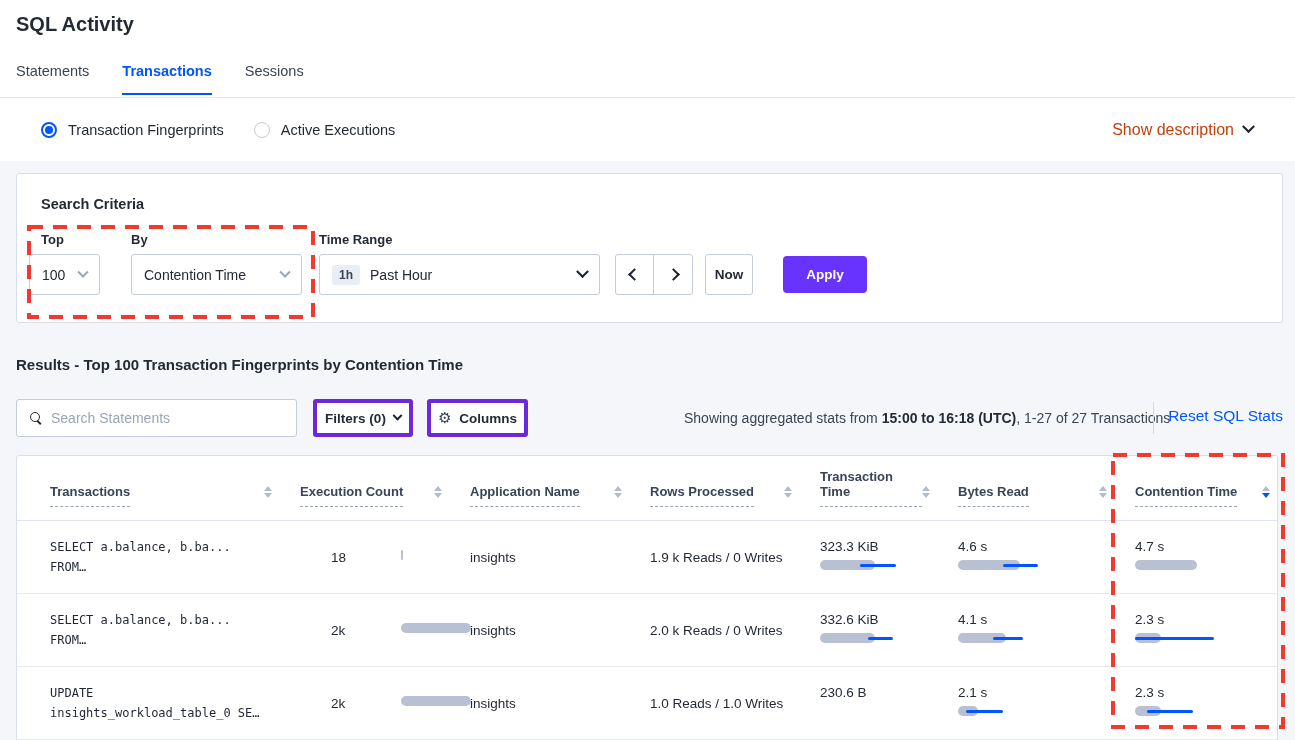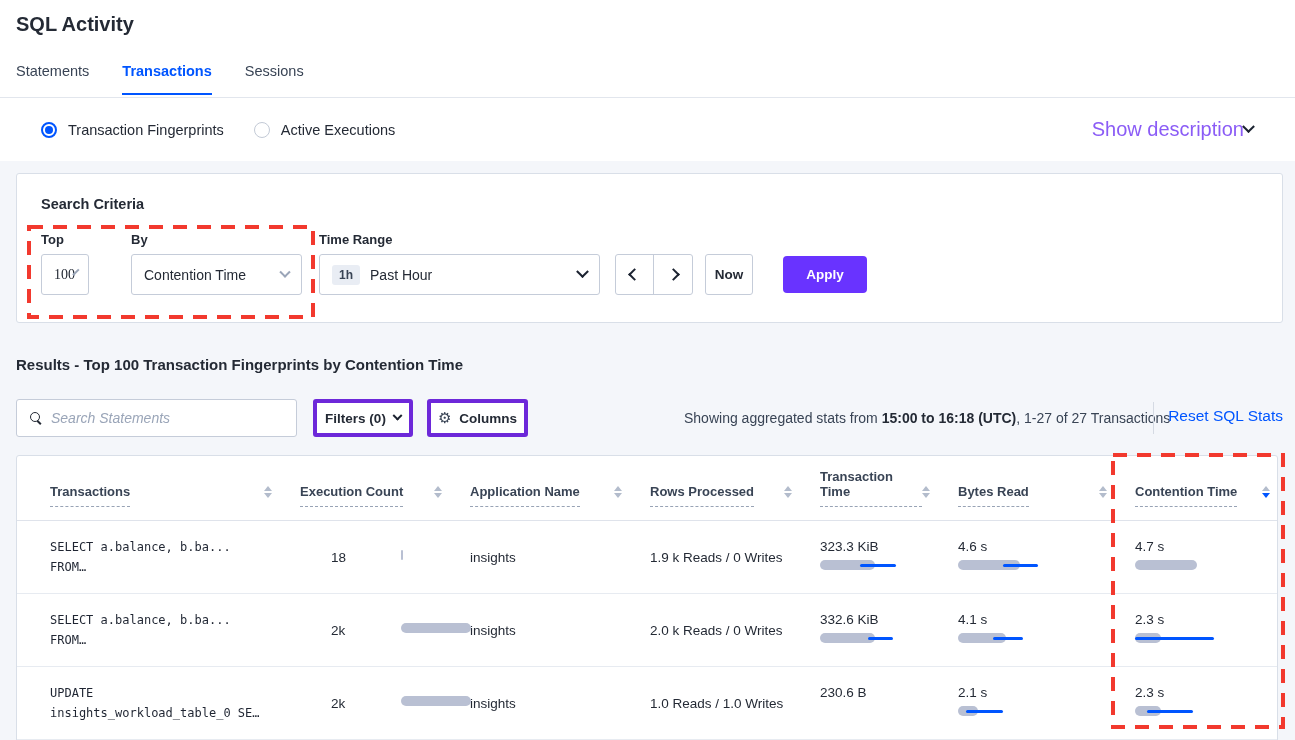--- a/index.html
+++ b/index.html
@@ -15,21 +15,21 @@
   .tab.active { color:#0055ff; font-weight:700; border-bottom:2px solid #0055ff; }
   .tabs-divider { position:absolute; left:0; top:97px; width:100%; height:1px; background:#e2e6ed; }
 
   
   .radio-row { position:absolute; left:0; top:98px; width:100%; height:63px; background:#fff; display:flex; align-items:center; padding-left:41px; }
   .radio-opt { display:flex; align-items:center; gap:11px; cursor:pointer; margin-right:30px; }
   .radio-circle { width:16px; height:16px; border-radius:50%; border:1px solid #c3cad6; background:#fff; position:relative; }
   .radio-opt.selected .radio-circle { border:2px solid #0055ff; }
   .radio-opt.selected .radio-circle::after { content:""; position:absolute; left:2px; top:2px; width:8px; height:8px; border-radius:50%; background:#0055ff; }
   .radio-label { font-size:14.5px; color:#242a35; }
-  .show-desc { position:absolute; right:42px; top:0; height:63px; display:flex; align-items:center; gap:0; font-size:20px; color:#8b5cf6; cursor:pointer; }
+  .show-desc { position:absolute; right:42px; top:0; height:63px; display:flex; align-items:center; gap:10px; font-size:16px; color:#c2410c; cursor:pointer; }
   .chev { display:inline-block; width:8px; height:8px; border-right:2px solid #394455; border-bottom:2px solid #394455; }
   .chev.down { transform:rotate(45deg) translate(-2px,-2px); }
   .chev.left  { transform:rotate(135deg); }
   .chev.right { transform:rotate(-45deg); }
   .chev.dark { border-color:#1b2230; width:9px; height:9px; border-width:2.5px; }
   .chev.gray { border-color:#9aa5b8; }
 
   
   .gray-bg { position:absolute; left:0; top:161px; width:100%; height:579px; background:#f4f6fa; }
 
@@ -45,21 +45,21 @@
   .arrow-btn:first-child { border-right:1px solid #c5ccd9; }
   .now-btn { position:absolute; left:688px; top:80px; width:48px; height:41px; border:1px solid #c5ccd9; border-radius:3px; background:#fff; display:flex; align-items:center; justify-content:center; font-size:13.5px; font-weight:700; color:#242a35; cursor:pointer; }
   .apply-btn { position:absolute; left:766px; top:82px; width:84px; height:37px; border:none; border-radius:4px; background:#6933ff; color:#fff; font-size:13.5px; font-weight:700; display:flex; align-items:center; justify-content:center; cursor:pointer; font-family:"Liberation Sans",sans-serif; }
 
   
   .results-title { position:absolute; left:16px; top:356px; font-size:15px; font-weight:700; color:#242a35; }
   .search-box { position:absolute; left:16px; top:399px; width:281px; height:38px; background:#fff; border:1px solid #c5ccd9; border-radius:3px; display:flex; align-items:center; }
   .mag-icon { position:relative; width:12px; height:12px; margin:0 9px 0 13px; flex:none; }
   .mag-icon::before { content:""; position:absolute; left:0; top:0; width:8px; height:8px; border:1.6px solid #242a35; border-radius:50%; }
   .mag-icon::after { content:""; position:absolute; left:8px; top:8px; width:5px; height:1.8px; background:#242a35; transform:rotate(45deg); transform-origin:0 0; }
-  .search-box input { border:none; outline:none; flex:1; font-size:14px; color:#be185d; font-family:"Liberation Sans",sans-serif; background:transparent;font-style:italic; }
+  .search-box input { border:none; outline:none; flex:1; font-size:14px; color:#be185d; font-family:"Liberation Sans",sans-serif; background:transparent; }
   .search-box input::placeholder { color:#9aa5b8; }
   .ctrl-btn { position:absolute; top:399px; height:38px; background:#fff; border:4px solid #6d28d9; border-radius:3px; display:flex; align-items:center; justify-content:center; gap:8px; font-size:13.5px; font-weight:700; color:#242a35; cursor:pointer; }
   .filters-btn { left:313px; width:100px; }
   .columns-btn { left:427px; width:101px; }
   .gear-glyph { font-size:15px; color:#394455; font-weight:400; }
   .stats-text { position:absolute; top:410px; left:684px; width:456px; font-size:14px; color:#394455; text-align:right; white-space:nowrap; }
   .stats-text b { color:#242a35; }
   .stats-divider { position:absolute; left:1153px; top:402px; width:1px; height:32px; background:#d5dae3; }
   .reset-link { position:absolute; right:12px; top:407px; font-size:15.5px; color:#0055ff; cursor:pointer; }
 
@@ -117,21 +117,21 @@
       <span class="chev down dark"></span>
     </div>
   </div>
 
   <div class="gray-bg"></div>
 
   <section class="search-panel">
     <div class="sc-title">Search Criteria</div>
 
     <div class="field-label" style="left:24px;">Top</div>
-    <div class="selectbox" style="left:24px; width:48px;font-family:Liberation Serif, serif;">
+    <div class="selectbox" style="left:12px; width:71px;">
       <span>100</span>
       <span class="spacer"></span>
       <span class="chev down gray"></span>
     </div>
 
     <div class="field-label" style="left:114px;">By</div>
     <div class="selectbox" style="left:114px; width:171px;">
       <span>Contention Time</span>
       <span class="spacer"></span>
       <span class="chev down gray"></span>

